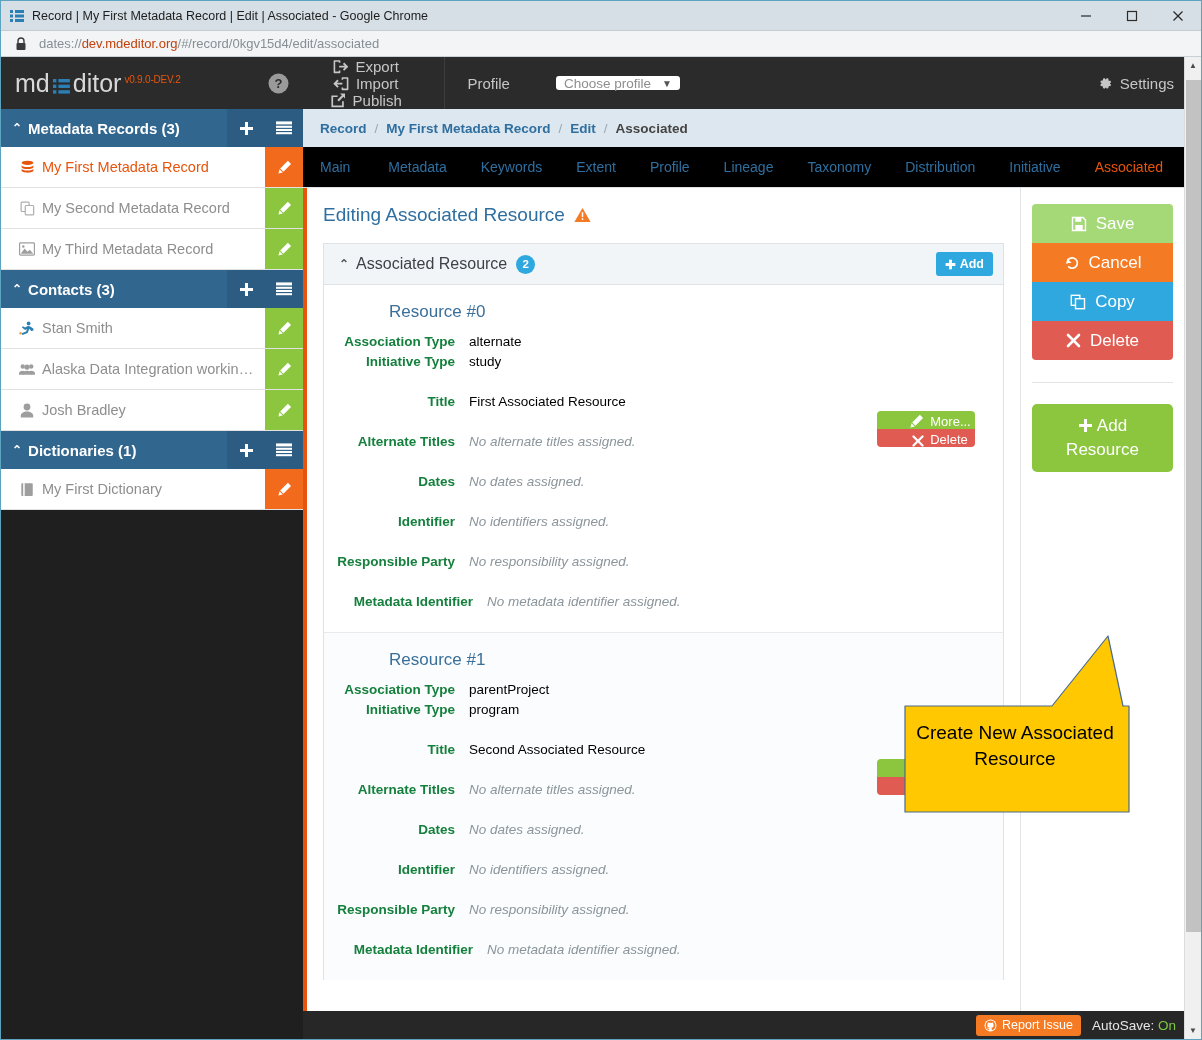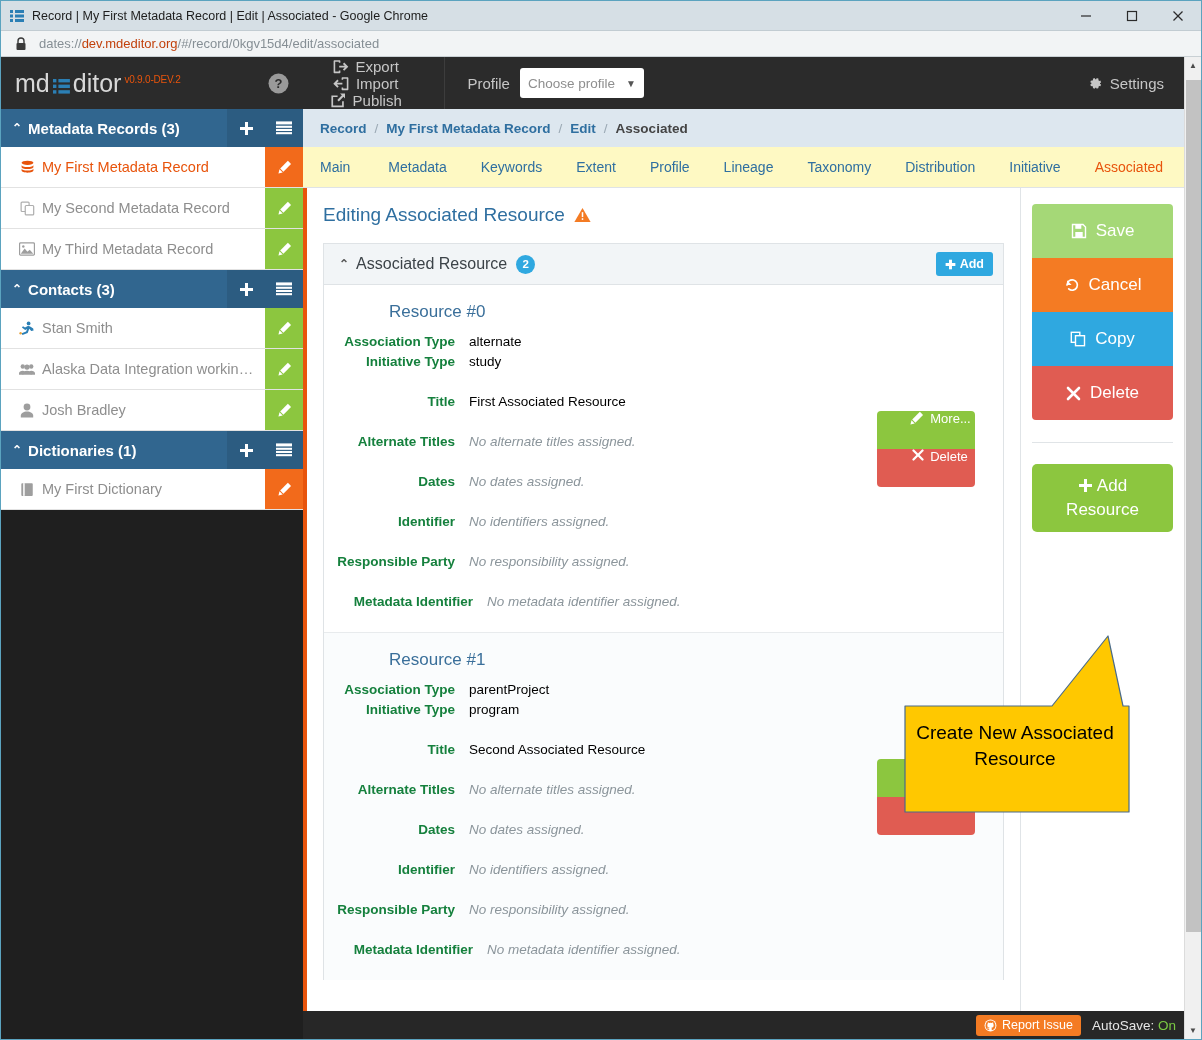--- a/index.html
+++ b/index.html
@@ -83,36 +83,36 @@
   
   .main { flex: 1; display: flex; flex-direction: column; min-width: 0; background: #fff; }
   .topnav {
     height: 52px; background: #2b2b2b; display: flex; align-items: center;
     padding-left: 14px; color: #c6c6c6; font-size: 15px;
   }
   .topnav-item { display: flex; align-items: center; gap: 7px; margin-right: 30px; white-space: nowrap; }
   .topnav-sep { width: 1px; height: 52px; background: #3d3d3d; margin-right: 22px; }
   .profile-label { color: #c6c6c6; font-size: 15px; margin-right: 10px; }
   .profile-select {
-    background: #fff; border-radius: 3px; height: 30px; width: 124px; display: flex;
-    align-items: center; padding: 0 8px; font-size: 13.5px; color: #8e8e8e;
+    background: #fff; border-radius: 3px; height: 14px; width: 124px; display: flex;
+    align-items: center; padding: 0 8px; font-size: 13.5px; color: #8e8e8e; margin-left: 36px;
   }
   .profile-select .chev { margin-left: auto; font-size: 10px; color: #555; }
-  .settings-item { margin-left: auto; margin-right: 20px; display: flex; align-items: center; gap: 7px; }
+  .settings-item { margin-left: auto; margin-right: 10px; display: flex; align-items: center; gap: 7px; }
 
   .breadcrumb {
     height: 38px; background: #dde7ef; display: flex; align-items: center;
     padding-left: 17px; font-size: 13.5px; font-weight: bold; gap: 0;
   }
   .crumb { color: #2f6fa0; }
   .crumb.last { color: #444; }
   .crumb-sep { color: #9aa8b3; margin: 0 8px; font-weight: normal; }
 
   .tabs {
-    height: 41px; background: #fef9c3; border-bottom: 1px solid #dfe3e6;
+    height: 41px; background: #000000; border-bottom: 1px solid #dfe3e6;
     display: flex; align-items: center; padding-left: 17px; gap: 0;
   }
   .tab { font-size: 14px; color: #2f6fa0; padding: 0 17px; white-space: nowrap; }
   .tab:first-child { padding-left: 0; padding-right: 21px; }
   .tab.active { color: #e8540c; }
 
   .content-area {
     flex: 1; display: flex; overflow: hidden; position: relative; background: #fff;
     border-left: 4px solid #e8540c;
   }
@@ -150,33 +150,33 @@
     width: 145px; flex: 0 0 145px; text-align: right; font-weight: bold; color: #15803d;
     padding-right: 14px;
   }
   .frow .fvalue { color: #000000; }
   .frow .fvalue.muted { font-style: italic; color: #8b959b; }
   .gap-sm { height: 20px; }
   .indent-extra .flabel { width: 163px; flex: 0 0 163px; }
 
   .res-btns { position: absolute; right: 28px; width: 98px; }
   .rb {
-    height: 38px; display: flex; align-items: flex-start; justify-content: center;
+    height: 18px; display: flex; align-items: flex-end; justify-content: center;
     color: #fff; font-size: 13px; gap: 6px; padding-left: 28px;
   }
   .rb.more { background: #8cc63f; border-radius: 4px 4px 0 0; }
   .rb.del { background: #e05c52; border-radius: 0 0 4px 4px; }
 
   
   .rail {
     width: 164px; flex: 0 0 164px; border-left: 1px solid #e0e4e7;
     padding: 16px 11px 0 11px; background: #fff;
   }
   .rail-btn {
-    height: 54px; display: flex; align-items: center; justify-content: center;
+    height: 39px; display: flex; align-items: center; justify-content: center;
     color: #fff; font-size: 17px; gap: 9px;
   }
   .rail-btn.save { background: #a5d877; border-radius: 4px 4px 0 0; }
   .rail-btn.cancel { background: #f47b23; }
   .rail-btn.copy { background: #2fa8e0; }
   .rail-btn.delete { background: #e05c52; border-radius: 0 0 4px 4px; }
   .rail-div { height: 1px; background: #e0e4e7; margin: 22px 0 21px 0; }
   .rail-add {
     background: #8cc63f; border-radius: 5px; color: #fff; font-size: 17px;
     min-height: 68px; display: flex; align-items: center; justify-content: center;

